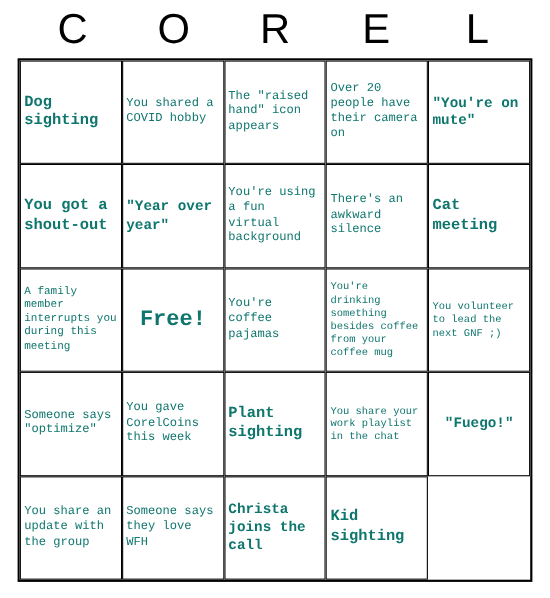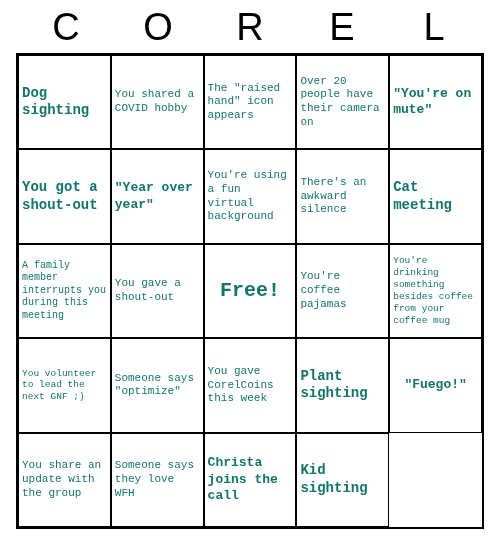--- a/index.html
+++ b/index.html
@@ -79,26 +79,26 @@
     <div class="cell">You shared a COVID hobby</div>
     <div class="cell">The "raised hand" icon appears</div>
     <div class="cell">Over 20 people have their camera on</div>
     <div class="cell medium-text">"You're on mute"</div>
     <div class="cell large-text">You got a shout-out</div>
     <div class="cell medium-text">"Year over year"</div>
     <div class="cell">You're using a fun virtual background</div>
     <div class="cell">There's an awkward silence</div>
     <div class="cell large-text">Cat meeting</div>
     <div class="cell" style="font-size: 10px;">A family member interrupts you during this meeting</div>
-    <div class="cell">You gave a shout-out</div>
     <div class="cell free">Free!</div>
     <div class="cell">You're coffee pajamas</div>
     <div class="cell" style="font-size: 9.5px;">You're drinking something besides coffee from your coffee mug</div>
     <div class="cell" style="font-size: 9.5px;">You volunteer to lead the next GNF ;)</div>
     <div class="cell">Someone says "optimize"</div>
     <div class="cell">You gave CorelCoins this week</div>
     <div class="cell large-text">Plant sighting</div>
+    <div class="cell" style="font-size: 9.5px;">You share your work playlist in the chat</div>
     <div class="cell medium-text">"Fuego!"</div>
     <div class="cell">You share an update with the group</div>
     <div class="cell">Someone says they love WFH</div>
     <div class="cell medium-text">Christa joins the call</div>
     <div class="cell large-text">Kid sighting</div>
   </div>
 
 </body></html>

